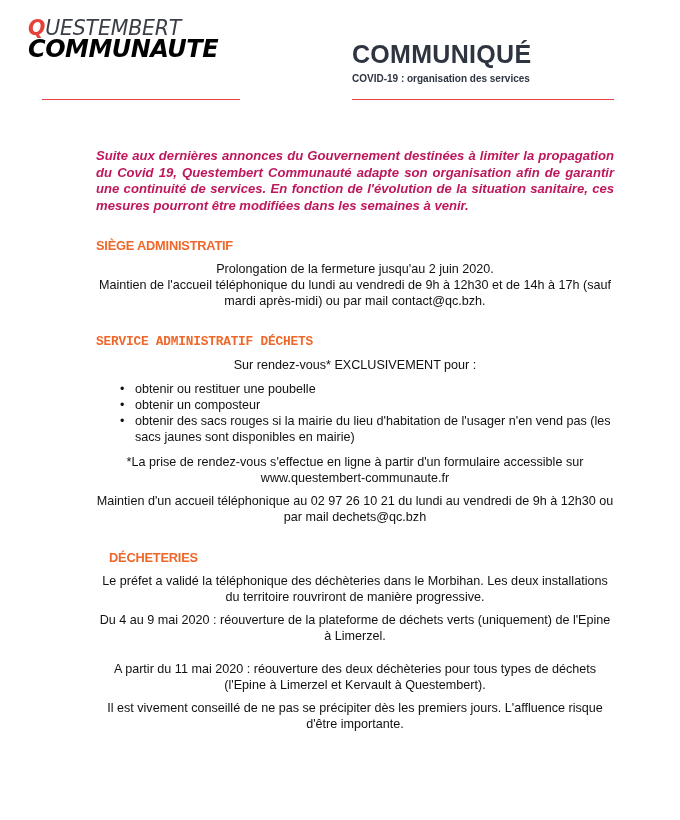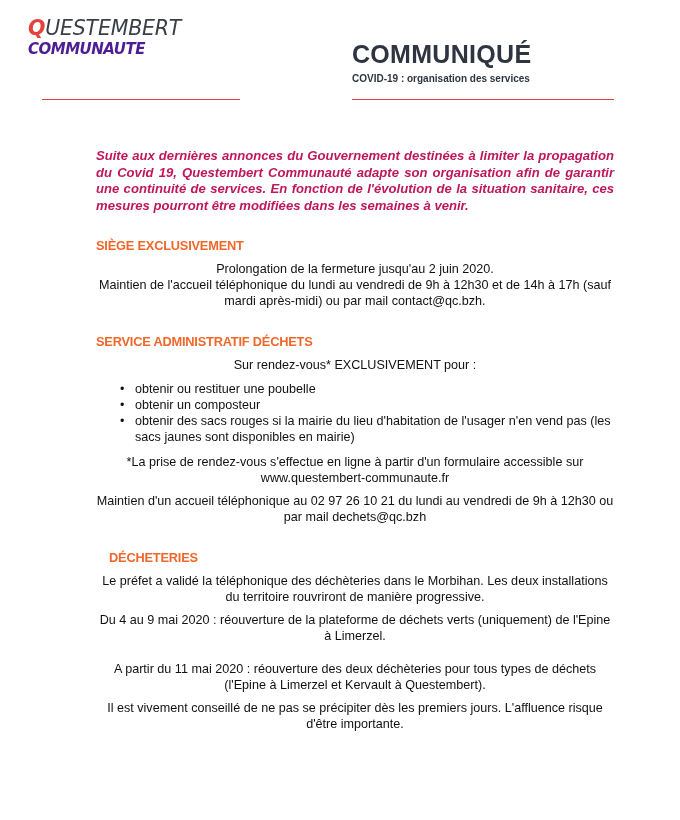--- a/index.html
+++ b/index.html
@@ -38,23 +38,23 @@
       white-space: nowrap;
     }
     .logo-line2 {
       position: absolute;
       left: 0;
       top: 21px;
       height: 24px;
       line-height: 24px;
       font-family: "DejaVu Sans", sans-serif;
       font-weight: bold;
-      font-size: 15px;
+      font-size: 24px;
       letter-spacing: -0.5px;
-      color: #4c1d95;
+      color: #000000;
       white-space: nowrap;
     }
     .logo-q {
       color: #e5423b;
       font-weight: bold;
     }
     .rule {
       position: absolute;
       height: 1px;
       background: #e5423b;
@@ -148,29 +148,29 @@
 <div class="rule rule-left" style="background: rgb(229, 66, 59);"></div>
 
 <div class="title">COMMUNIQUÉ</div>
 <div class="subtitle">COVID-19 : organisation des services</div>
 <div class="rule rule-right" style="background: rgb(229, 66, 59);"></div>
 
 <div class="content">
   <p class="intro">Suite aux dernières annonces du Gouvernement destinées à limiter la propagation du Covid 19, Questembert Communauté adapte son organisation afin de garantir une continuité de services. En fonction de l'évolution de la situation sanitaire, ces mesures pourront être modifiées dans les semaines à venir.</p>
 
   <section>
-    <h2 class="section-title s1-title" style="color: rgb(240, 103, 42);">SIÈGE EXCLUSIVEMENT</h2>
+    <h2 class="section-title s1-title" style="color: rgb(240, 103, 42);">SIÈGE ADMINISTRATIF</h2>
     <div class="s1-body">
       <p>Prolongation de la fermeture jusqu'au 2 juin 2020.</p>
       <p>Maintien de l'accueil téléphonique du lundi au vendredi de 9h à 12h30 et de 14h à 17h (sauf mardi après-midi) ou par mail contact@qc.bzh.</p>
     </div>
   </section>
 
   <section>
-    <h2 class="section-title s2-title" style="color: rgb(240, 103, 42);">SERVICE ADMINISTRATIF DÉCHETS</h2>
+    <h2 class="section-title s2-title" style="color: rgb(240, 103, 42); font-family: Liberation Mono, monospace;">SERVICE ADMINISTRATIF DÉCHETS</h2>
     <p class="s2-body">Sur rendez-vous* EXCLUSIVEMENT pour :</p>
     <ul class="bullets">
       <li><span class="dot">•</span><span>obtenir ou restituer une poubelle</span></li>
       <li><span class="dot">•</span><span>obtenir un composteur</span></li>
       <li><span class="dot">•</span><span>obtenir des sacs rouges si la mairie du lieu d'habitation de l'usager n'en vend pas (les sacs jaunes sont disponibles en mairie)</span></li>
     </ul>
     <p class="s2-note">*La prise de rendez-vous s'effectue en ligne à partir d'un formulaire accessible sur www.questembert-communaute.fr</p>
     <p class="s2-phone">Maintien d'un accueil téléphonique au 02 97 26 10 21 du lundi au vendredi de 9h à 12h30 ou par mail dechets@qc.bzh</p>
   </section>
 

